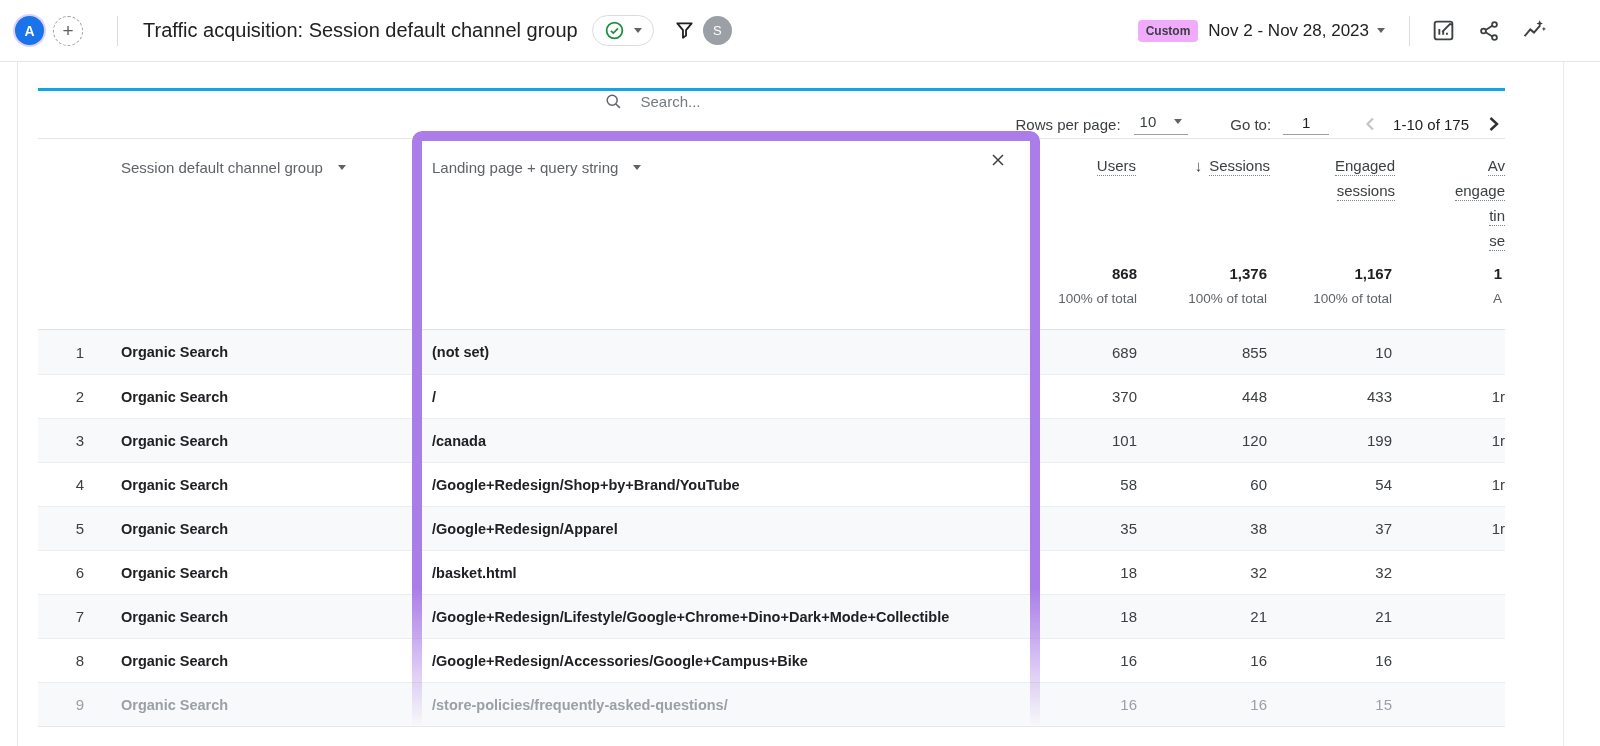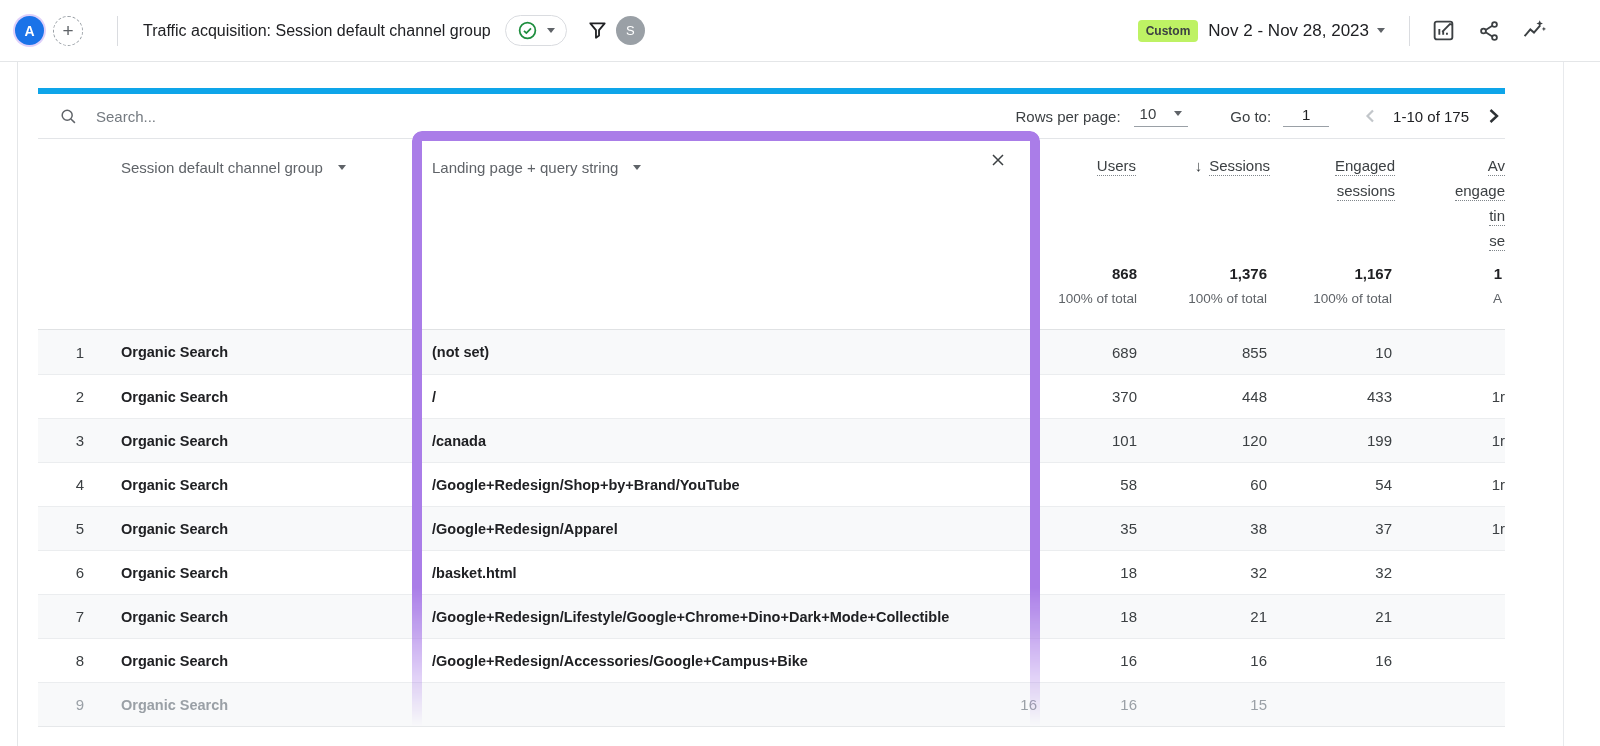--- a/index.html
+++ b/index.html
@@ -19,56 +19,56 @@
     display:flex; align-items:center; justify-content:center;
     font-size:14px; font-weight:700; flex:none; cursor:pointer;
     box-shadow:0 0 0 2px rgba(160,120,240,.35);
   }
   .add-btn {
     width:30px; height:30px; margin-left:9px; border-radius:50%;
     border:1.5px dashed #9aa0a6; background:#fff; color:#5f6368;
     font-size:19px; line-height:26px; text-align:center; flex:none; cursor:pointer;
   }
   .vdiv { width:1px; height:30px; background:#dadce0; margin:0 0 0 34px; flex:none; }
-  .page-title { font-size:16px; font-weight:400; color:#202124; margin-left:25px; white-space:nowrap; }
+  .page-title { font-size:20px; font-weight:400; color:#202124; margin-left:25px; white-space:nowrap; }
   .pill {
     display:flex; align-items:center; gap:9px; margin-left:14px;
     height:31px; padding:0 11px; border:1px solid #dadce0; border-radius:16px;
     background:#fff; cursor:pointer; flex:none;
   }
   .iconbtn { background:none; border:none; cursor:pointer; display:flex; align-items:center; padding:0; }
   .funnel-btn { margin-left:19px; }
   .avatar-s {
     width:29px; height:29px; border-radius:50%; background:#9aa0a6; color:#fff;
     display:flex; align-items:center; justify-content:center; font-size:13px; margin-left:7px;
     flex:none; cursor:pointer;
   }
   .spacer { flex:1; }
   .custom-chip {
-    background:#bef264; color:#3c4043; font-size:12px; font-weight:700;
+    background:#f0abfc; color:#3c4043; font-size:12px; font-weight:700;
     padding:4px 8px; border-radius:4px; flex:none;
   }
   .date-btn {
     display:flex; align-items:center; gap:8px; background:none; border:none;
     font-family:inherit; font-size:17px; color:#202124; margin-left:10px; cursor:pointer; flex:none;
   }
   .topbar .vdiv2 { width:1px; height:30px; background:#dadce0; margin:0 21px 0 24px; flex:none; }
   .top-icons { display:flex; align-items:center; gap:21px; }
   .caret { width:0; height:0; border-left:4.5px solid transparent; border-right:4.5px solid transparent;
            border-top:5.5px solid #5f6368; display:inline-block; }
 
   
   .card-border { position:absolute; left:17px; top:62px; bottom:0; width:1px; background:#e4e6e8; }
   .right-vline { position:absolute; left:1563px; top:62px; bottom:0; width:1px; background:#e8eaed; }
 
   
   .toolbar {
     margin:26px 0 0 38px; width:1467px; height:51px;
-    border-top:6px solid #0ea5e9; border-bottom:1px solid #e3e5e8;
-    display:flex; align-items:center; font-size:15px; color:#3c4043;
+    border-top:3px solid #0ea5e9; border-bottom:1px solid #e3e5e8;
+    display:flex; align-items:center; font-size:15px; color:#3c4043;flex-direction:column;
   }
   .search-wrap { display:flex; align-items:center; gap:17px; margin-left:20px; }
   .search-input {
     border:none; outline:none; font-family:inherit; font-size:15px; color:#202124; width:320px; background:transparent;
   }
   .search-input::placeholder { color:#747a80; }
   .pag { display:flex; align-items:center; margin-left:auto; }
   .pag-label { color:#3c4043; }
   .rpp-select {
     display:flex; align-items:center; gap:18px; margin-left:13px; padding:0 6px 4px 6px;
@@ -360,20 +360,21 @@
       <div class="c-dim">Organic Search</div>
       <div class="c-land">/Google+Redesign/Accessories/Google+Campus+Bike</div>
       <div class="c-met">16</div>
       <div class="c-met">16</div>
       <div class="c-met">16</div>
       <div class="c-avg"></div>
     </div>
       <div class="trow faded">
       <div class="c-num">9</div>
       <div class="c-dim">Organic Search</div>
+      <div class="c-land">/store-policies/frequently-asked-questions/</div>
       <div class="c-met">16</div>
       <div class="c-met">16</div>
       <div class="c-met">15</div>
       <div class="c-avg"></div>
     </div>
     </div>
 
   <div class="hl-box"></div>
 
 </div>

